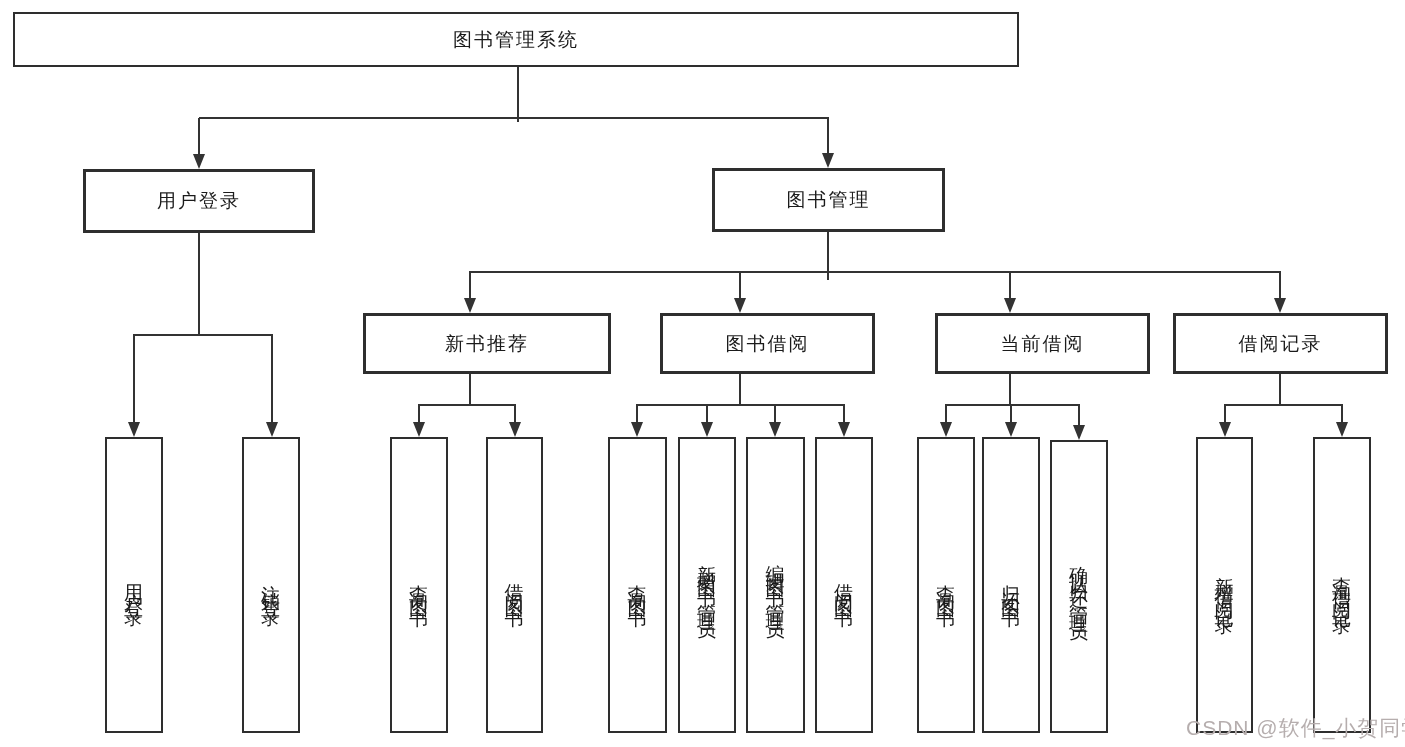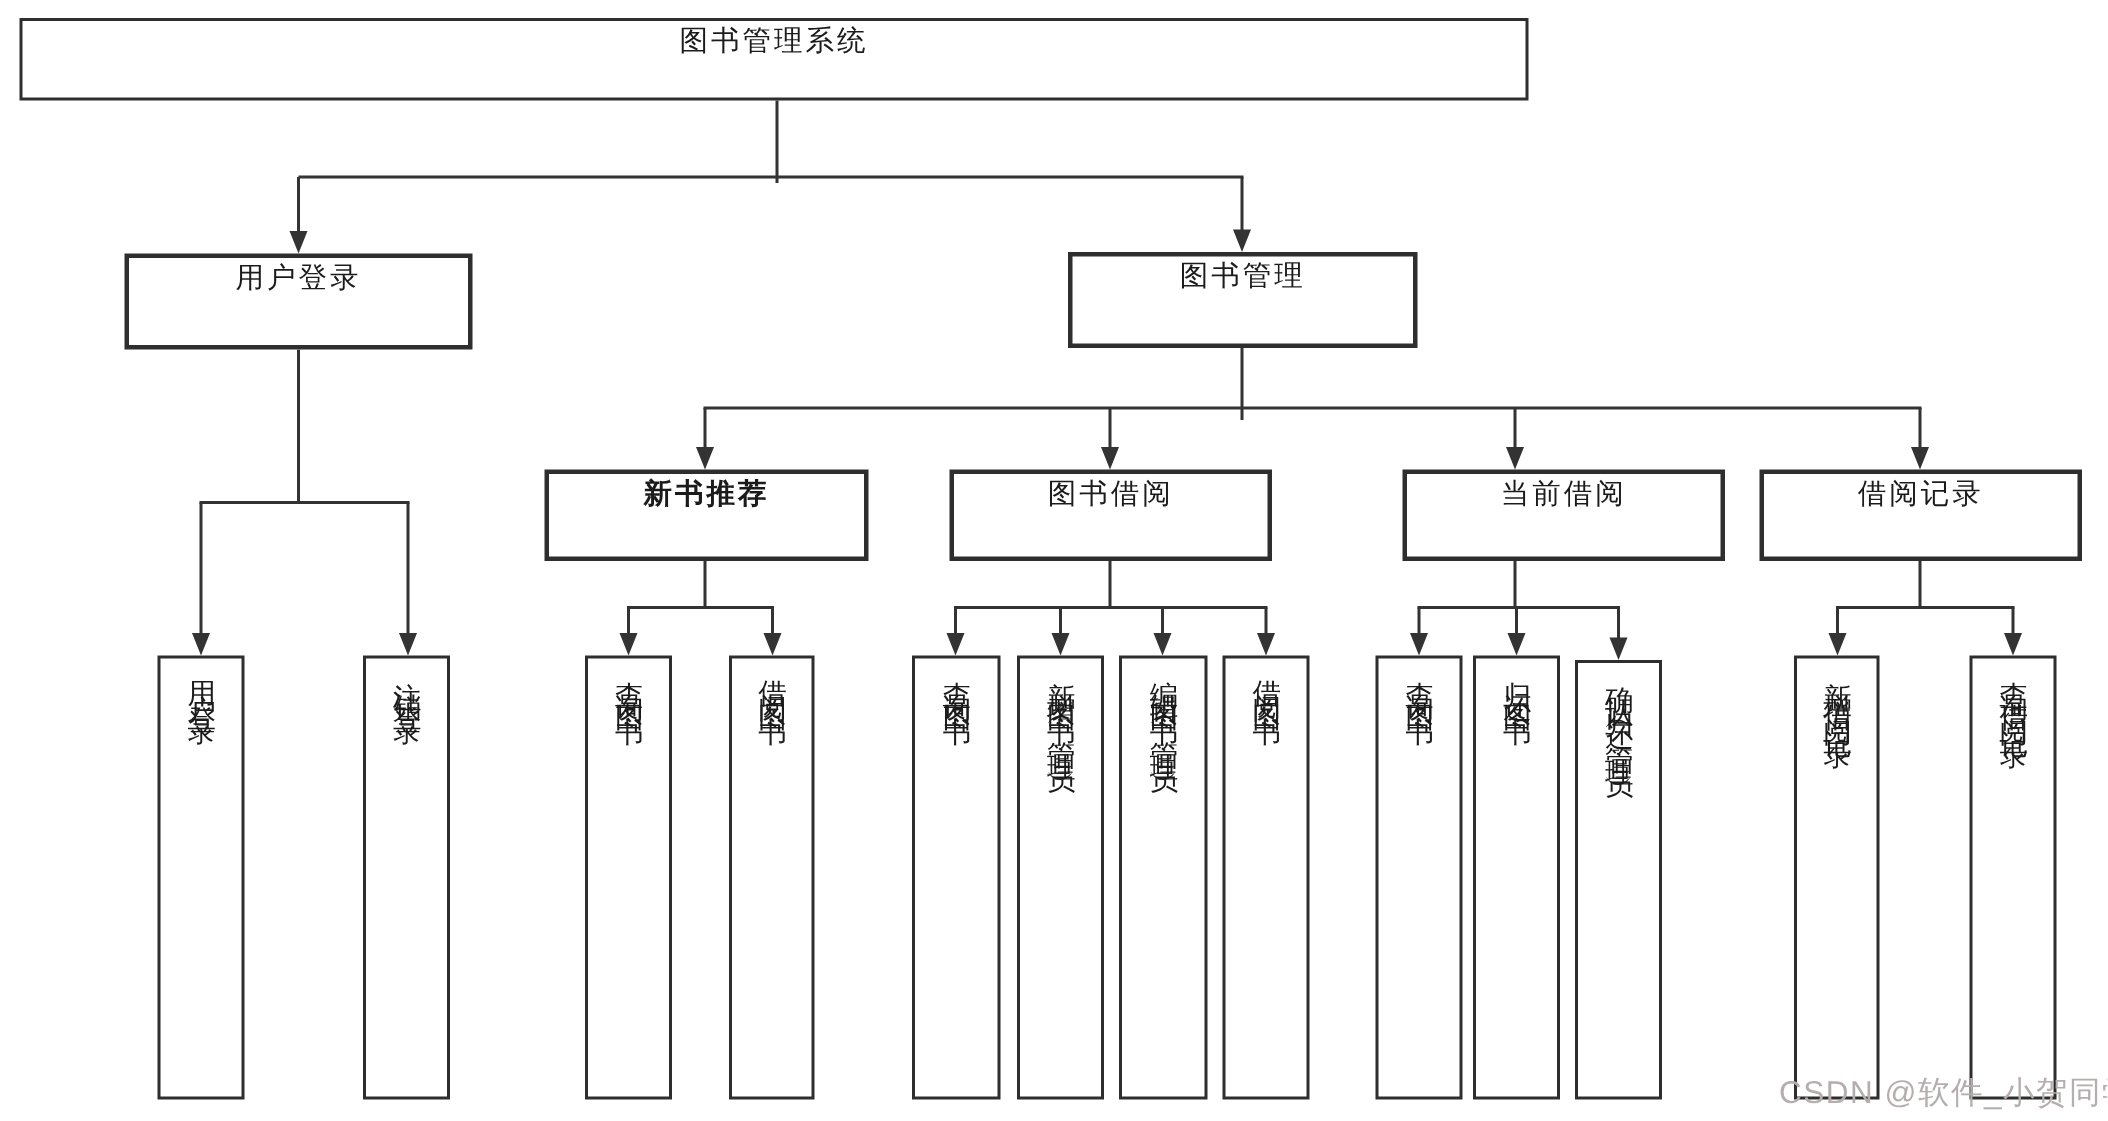--- a/index.html
+++ b/index.html
@@ -9,21 +9,21 @@
     background:#ffffff;
     overflow:hidden;
     font-family:"Liberation Sans","DejaVu Sans",sans-serif;
   }
   .box {
     position:absolute;
     box-sizing:border-box;
     background:#ffffff;
     border:2px solid #2e2e2e;
     display:flex;
-    align-items:flex-start;
+    align-items:center;
     justify-content:center;
     color:#1b1b1b;
     z-index:2;
   }
   .hbox { font-size:19px; letter-spacing:2px; border-width:3px; }
   .hbox.root { border-width:2px; }
   .vbox { border-width:2px; }
   .vbox .vtext {
     writing-mode:vertical-rl;
     text-orientation:mixed;
@@ -131,24 +131,24 @@
     <span>图书管理系统</span>
   </div>
 
   <div class="box hbox" style="left:83px; top:169px; width:232px; height:64px;">
     <span>用户登录</span>
   </div>
   <div class="box hbox" style="left:712px; top:168px; width:233px; height:64px;">
     <span>图书管理</span>
   </div>
 
-  <div class="box hbox" style="left:363px; top:313px; width:216px; height:61px;font-weight:bold;">
+  <div class="box hbox" style="left:363px; top:313px; width:248px; height:61px;">
     <span>新书推荐</span>
   </div>
-  <div class="box hbox" style="left:633px; top:313px; width:215px; height:61px;">
+  <div class="box hbox" style="left:660px; top:313px; width:215px; height:61px;">
     <span>图书借阅</span>
   </div>
   <div class="box hbox" style="left:903px; top:313px; width:215px; height:61px;margin-left:32px;">
     <span>当前借阅</span>
   </div>
   <div class="box hbox" style="left:1173px; top:313px; width:215px; height:61px;">
     <span>借阅记录</span>
   </div>
 
   <div class="box vbox" style="left:105px; top:437px; width:58px; height:296px;">

